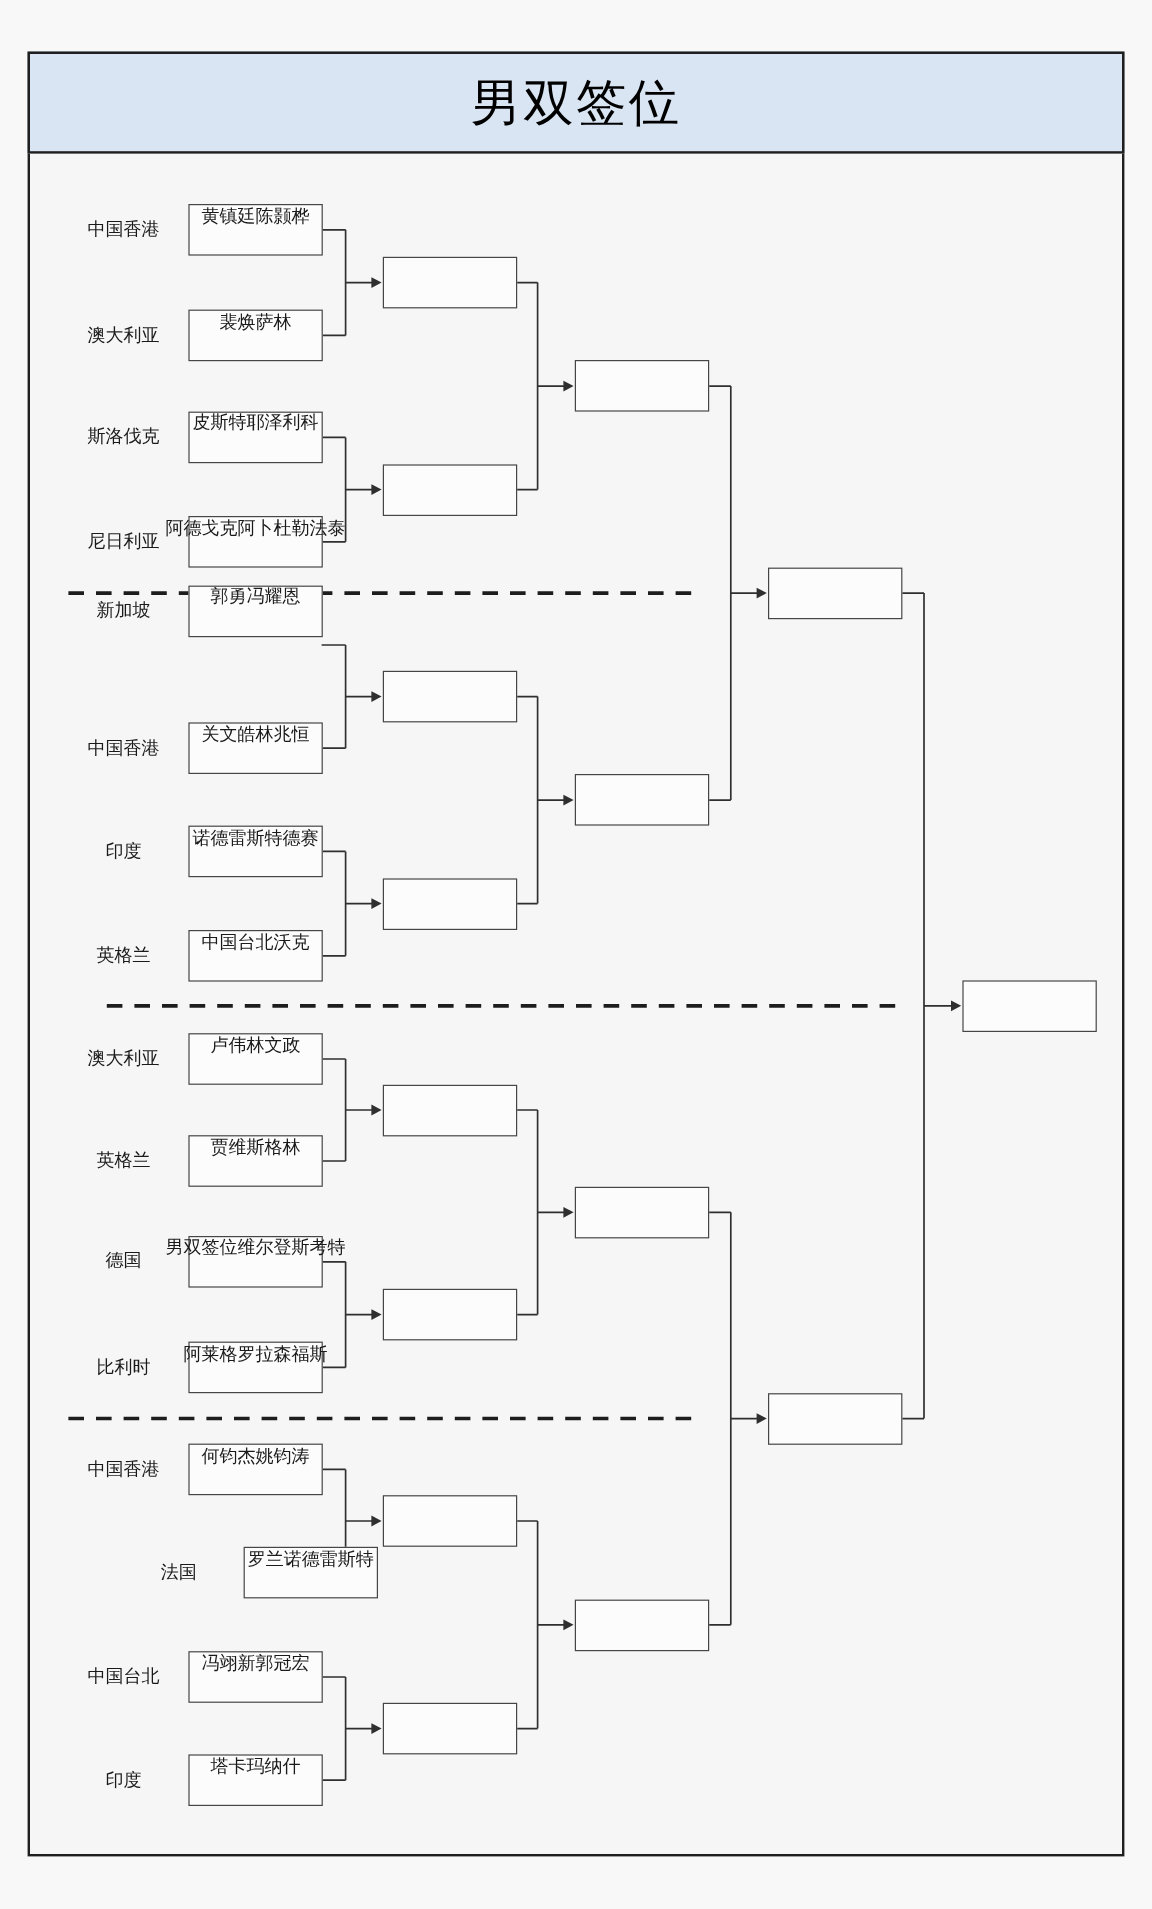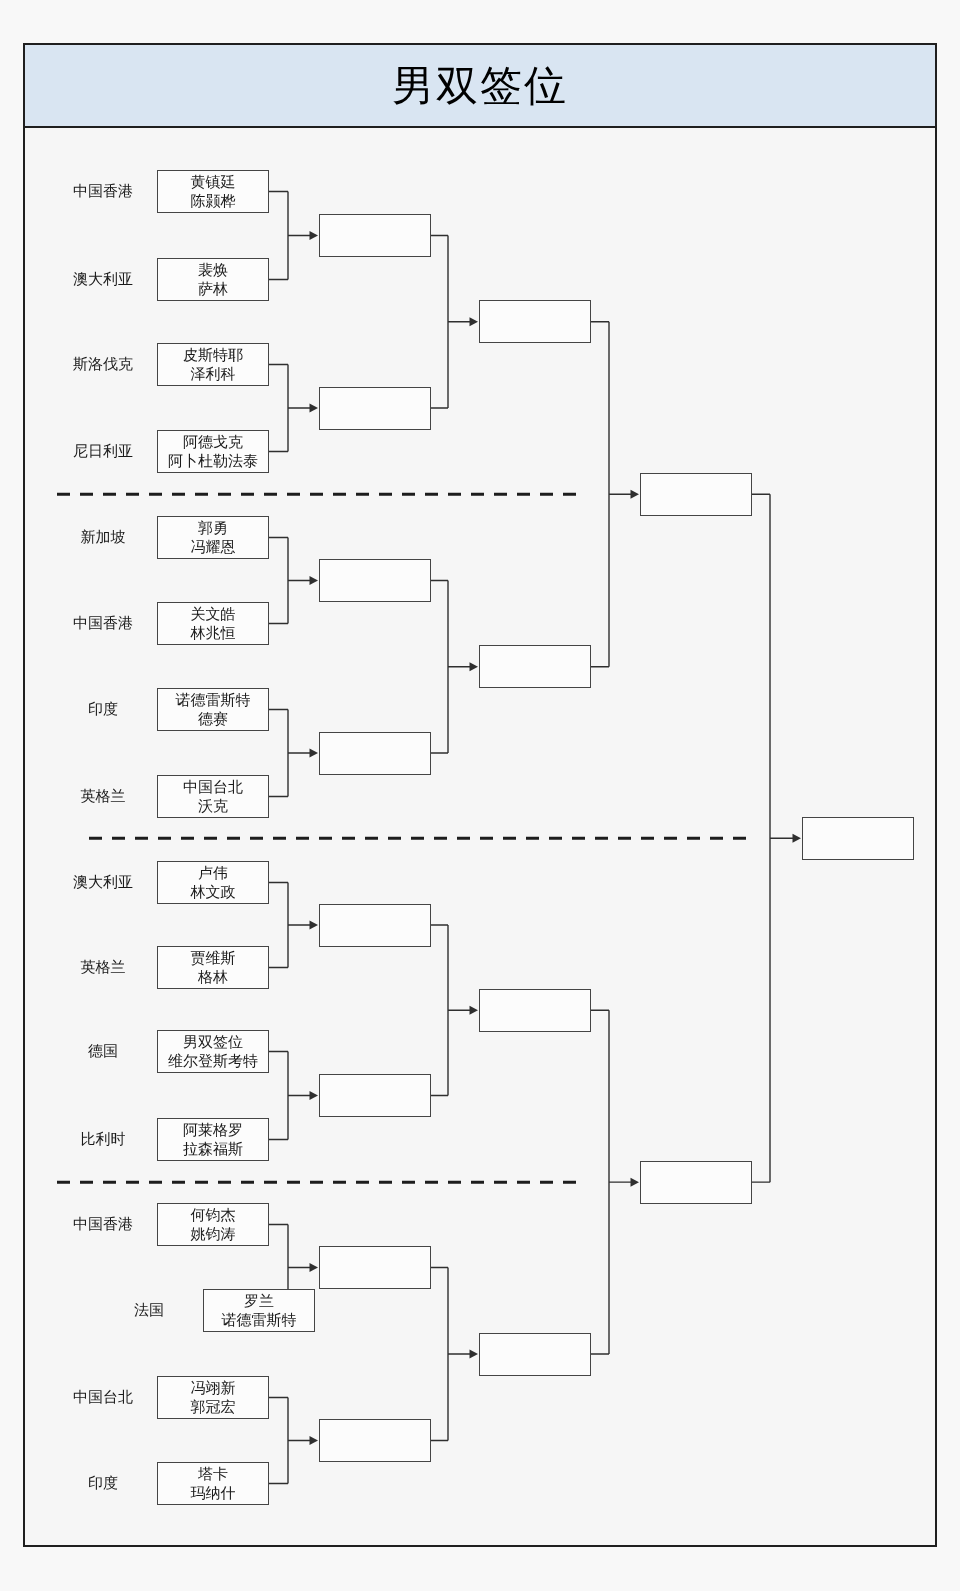--- a/index.html
+++ b/index.html
@@ -14,21 +14,21 @@
   .titlebar{position:absolute;left:23px;top:43px;width:914px;height:85px;box-sizing:border-box;
          border:2px solid var(--frame-border);background:var(--title-bg);
          display:flex;align-items:center;justify-content:center;z-index:4;}
   .title-text{font-family:"DejaVu Serif","Liberation Serif",serif;font-size:42px;color:#000;letter-spacing:2px;}
   .wires{position:absolute;left:0;top:0;z-index:1;}
   .entry{position:absolute;left:0;width:792px;height:43px;z-index:2;}
   .country{position:absolute;left:52px;top:0;width:102px;height:43px;line-height:43px;
            text-align:center;font-size:15px;white-space:nowrap;}
   .pairbox{position:absolute;left:157px;top:0;width:112px;height:43px;box-sizing:border-box;
            border:1.5px solid var(--box-border);background:var(--box-fill);
-           display:flex;flex-direction:column;align-items:center;justify-content:center;}
+           display:flex;justify-content:center;}
   .pname{font-size:15px;line-height:19px;white-space:nowrap;}
   .slot{position:absolute;box-sizing:border-box;border:1.5px solid var(--box-border);
         background:var(--box-fill);z-index:2;}
 </style>
 </head>
 <body>
 
 <div class="sheet">
   <div class="frame"></div>
   <svg class="wires" width="960" height="1591" viewBox="0 0 960 1591" id="wires">
@@ -77,21 +77,21 @@
       <div class="pname">泽利科</div>
     </div>
   </div>
       <div class="entry" style="top: 430px; text-decoration: underline;">
     <div class="country">尼日利亚</div>
     <div class="pairbox">
       <div class="pname">阿德戈克</div>
       <div class="pname">阿卜杜勒法泰</div>
     </div>
   </div>
-      <div class="entry" style="top: 516px;">
+      <div class="entry" style="top: 488px; font-family: Liberation Mono, monospace;">
     <div class="country">新加坡</div>
     <div class="pairbox">
       <div class="pname">郭勇</div>
       <div class="pname">冯耀恩</div>
     </div>
   </div>
       <div class="entry" style="top: 602px;">
     <div class="country">中国香港</div>
     <div class="pairbox">
       <div class="pname">关文皓</div>
@@ -119,21 +119,21 @@
       <div class="pname">林文政</div>
     </div>
   </div>
       <div class="entry" style="top: 946px;">
     <div class="country">英格兰</div>
     <div class="pairbox">
       <div class="pname">贾维斯</div>
       <div class="pname">格林</div>
     </div>
   </div>
-      <div class="entry" style="top: 1030px;">
+      <div class="entry" style="top: 1030px; font-family: Liberation Mono, monospace;">
     <div class="country">德国</div>
     <div class="pairbox">
       <div class="pname">男双签位</div>
       <div class="pname">维尔登斯考特</div>
     </div>
   </div>
       <div class="entry" style="top: 1118px;">
     <div class="country">比利时</div>
     <div class="pairbox">
       <div class="pname">阿莱格罗</div>

